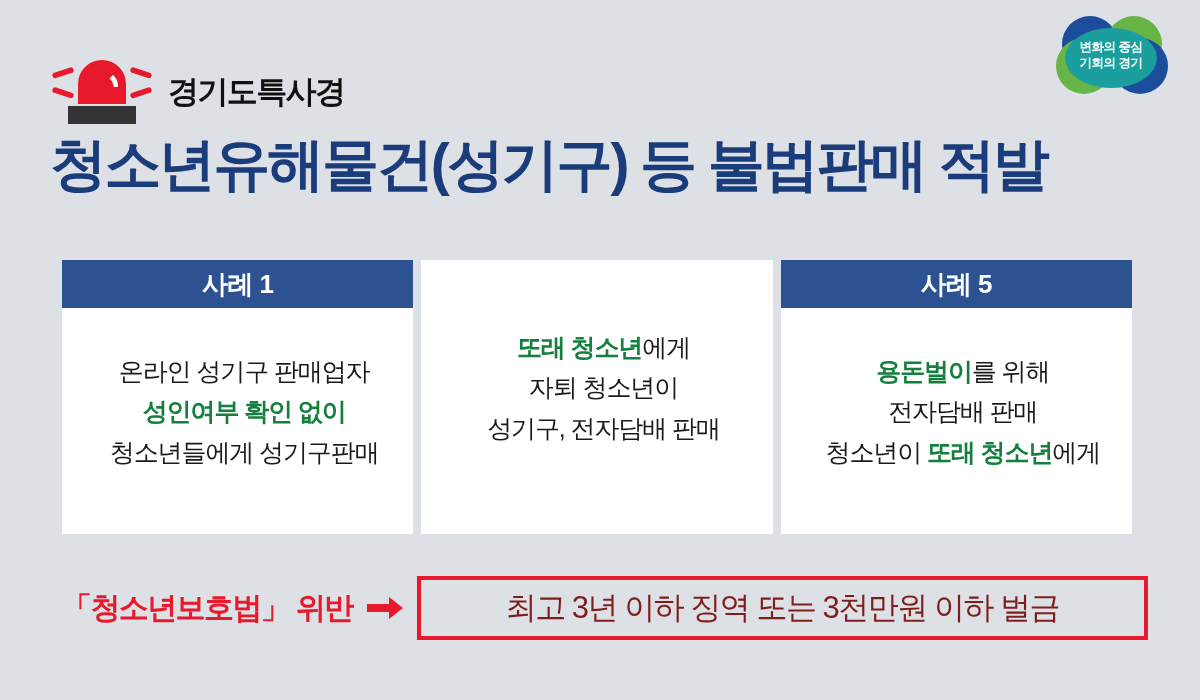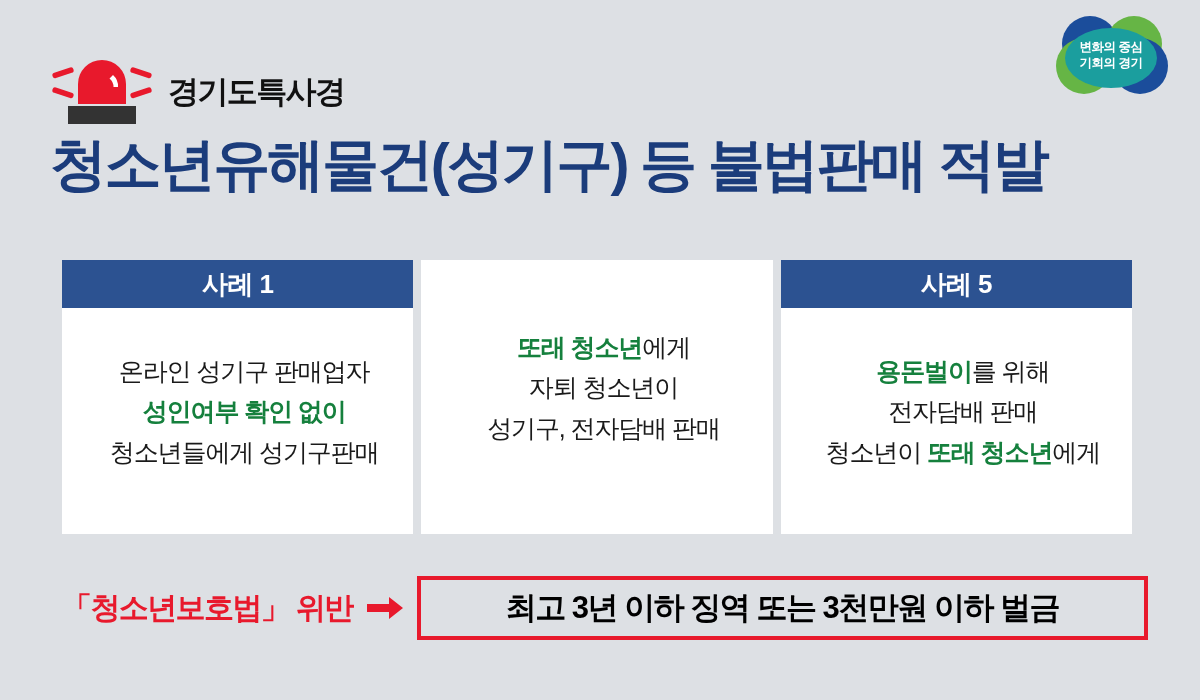--- a/index.html
+++ b/index.html
@@ -147,22 +147,22 @@
     flex: 1;
     height: 56px;
     border: 4px solid #e8192c;
     background: transparent;
     display: flex;
     align-items: center;
     justify-content: center;
   }
   .penalty-text {
     font-size: 31px;
-    font-weight: bold;
-    color: #000000;
+    font-weight: normal;
+    color: #7f1d1d;
     letter-spacing: -1.5px;
     white-space: nowrap;
   }
 </style>
 </head>
 <body>
 
 <div class="brand-logo">
   <svg viewBox="0 0 134 82">
     <circle cx="46" cy="30" r="28" fill="#1b4d9b"></circle>

